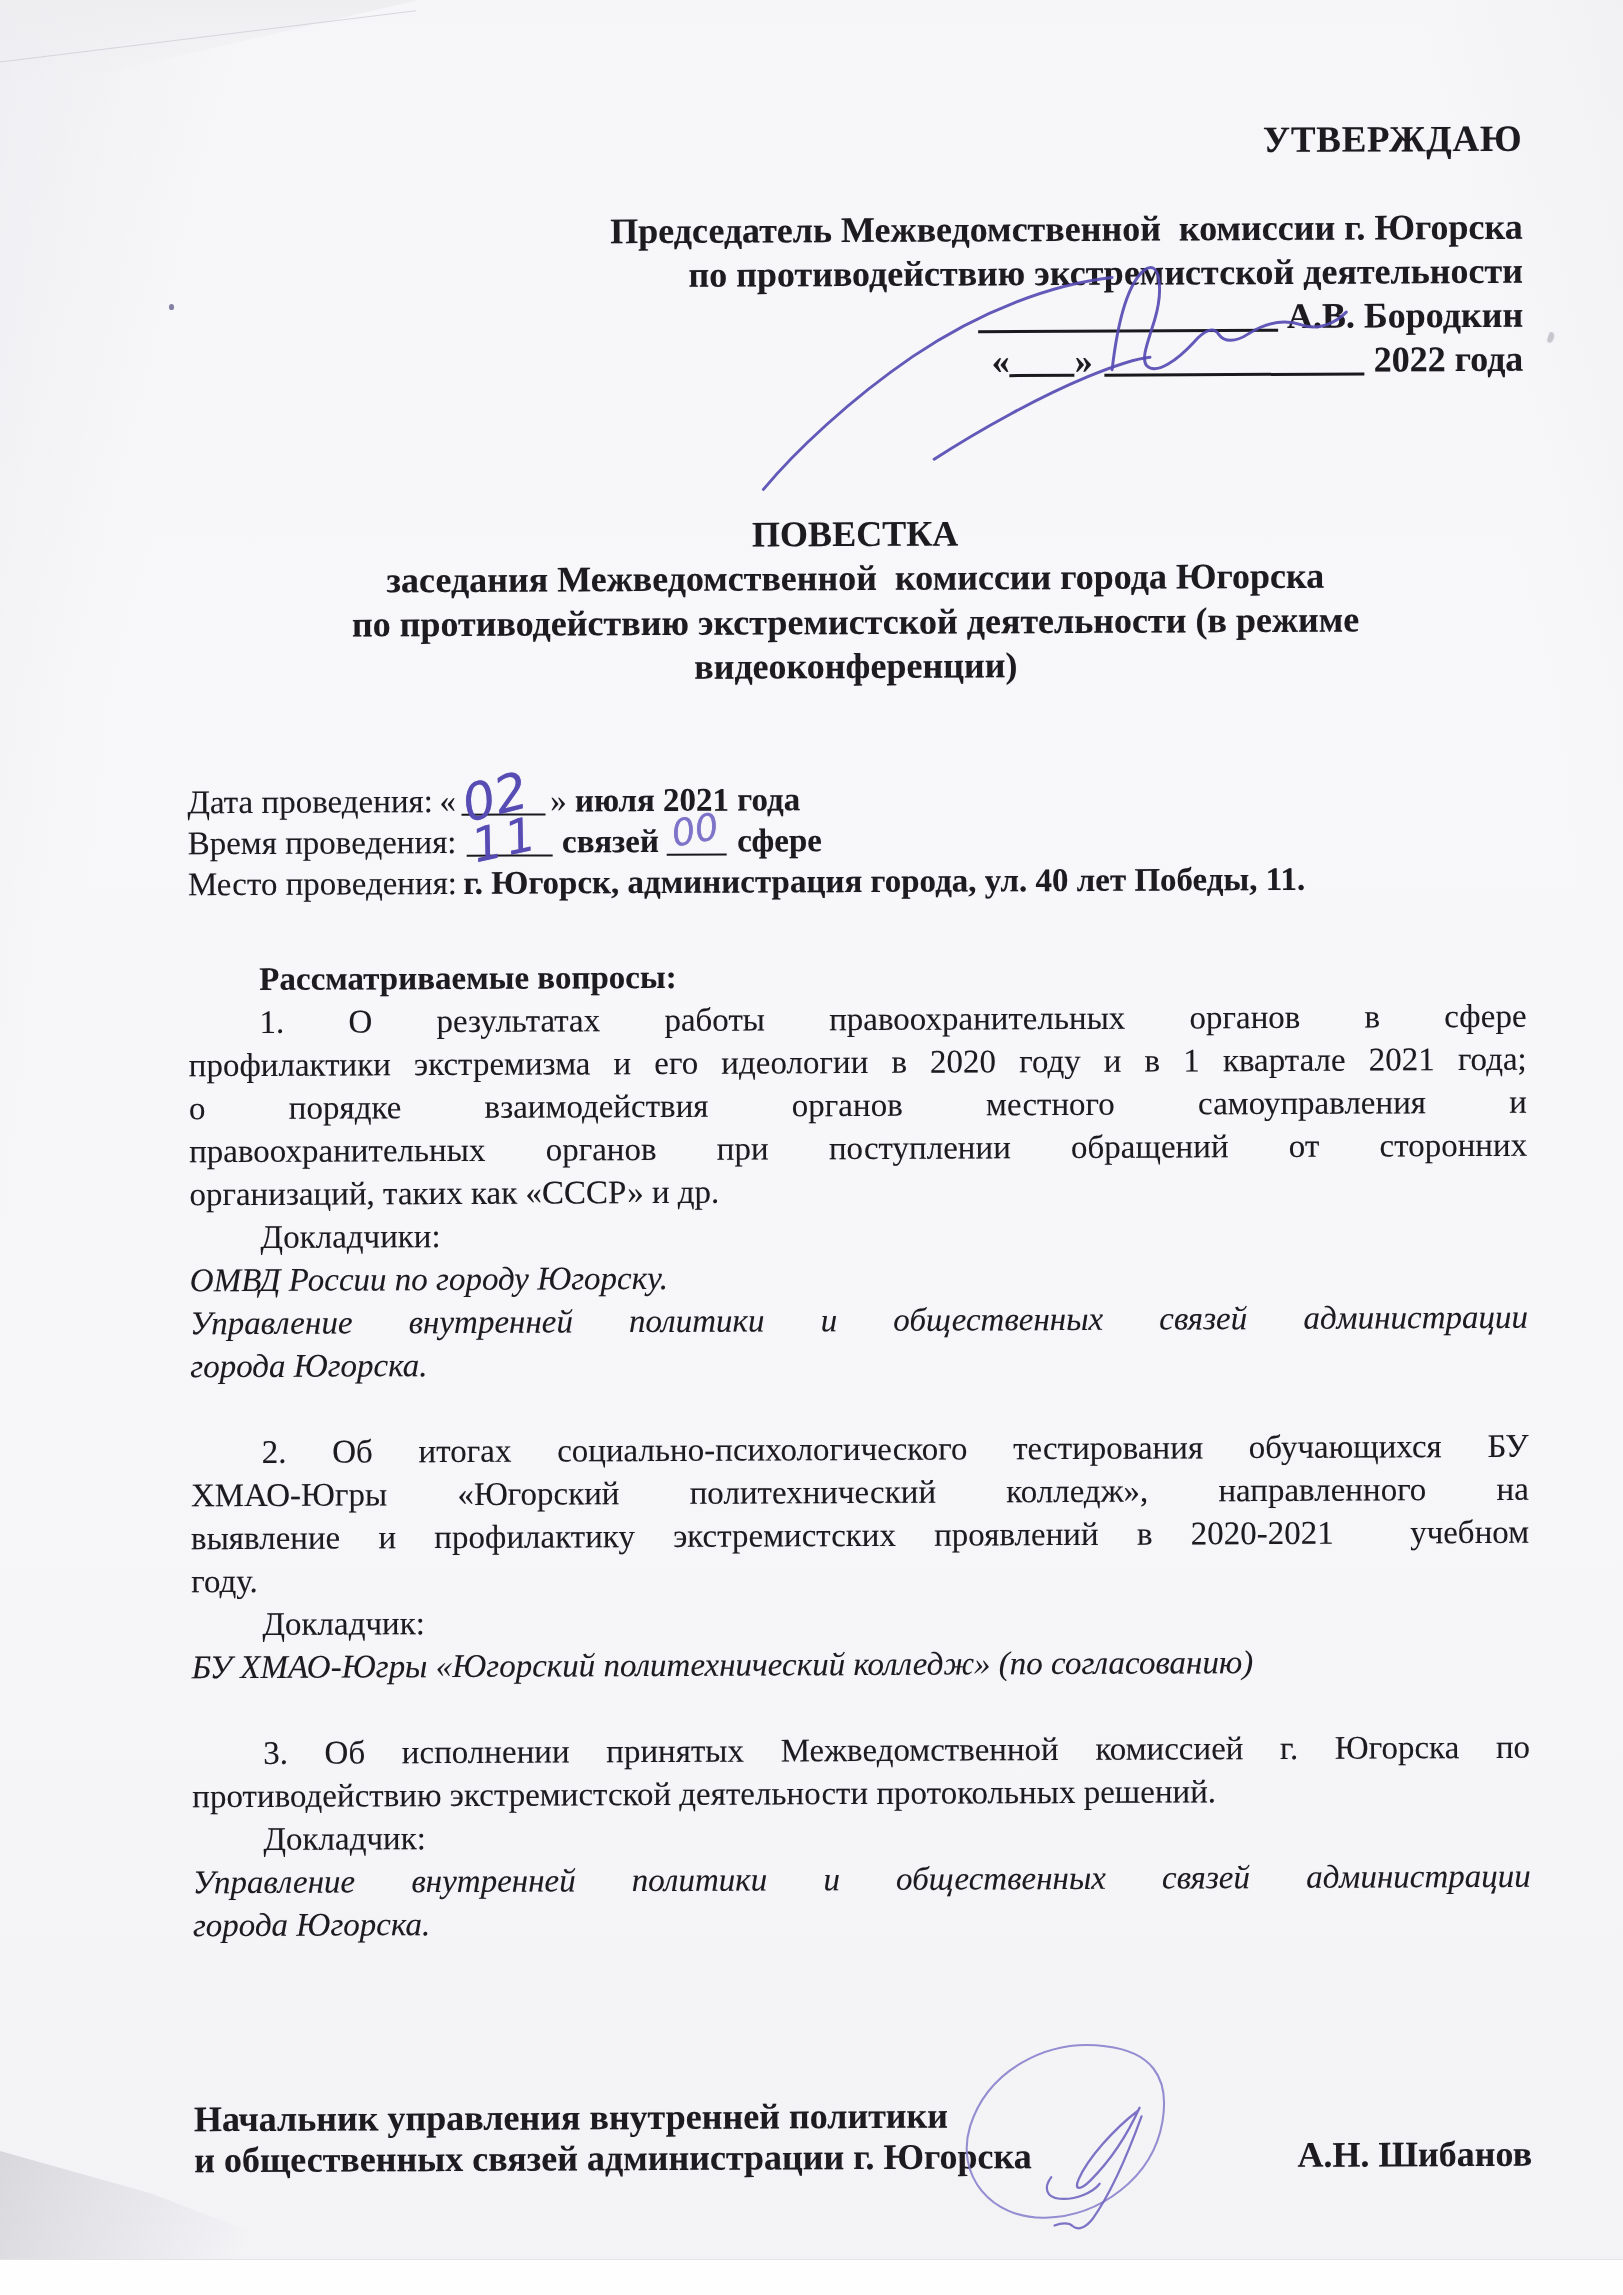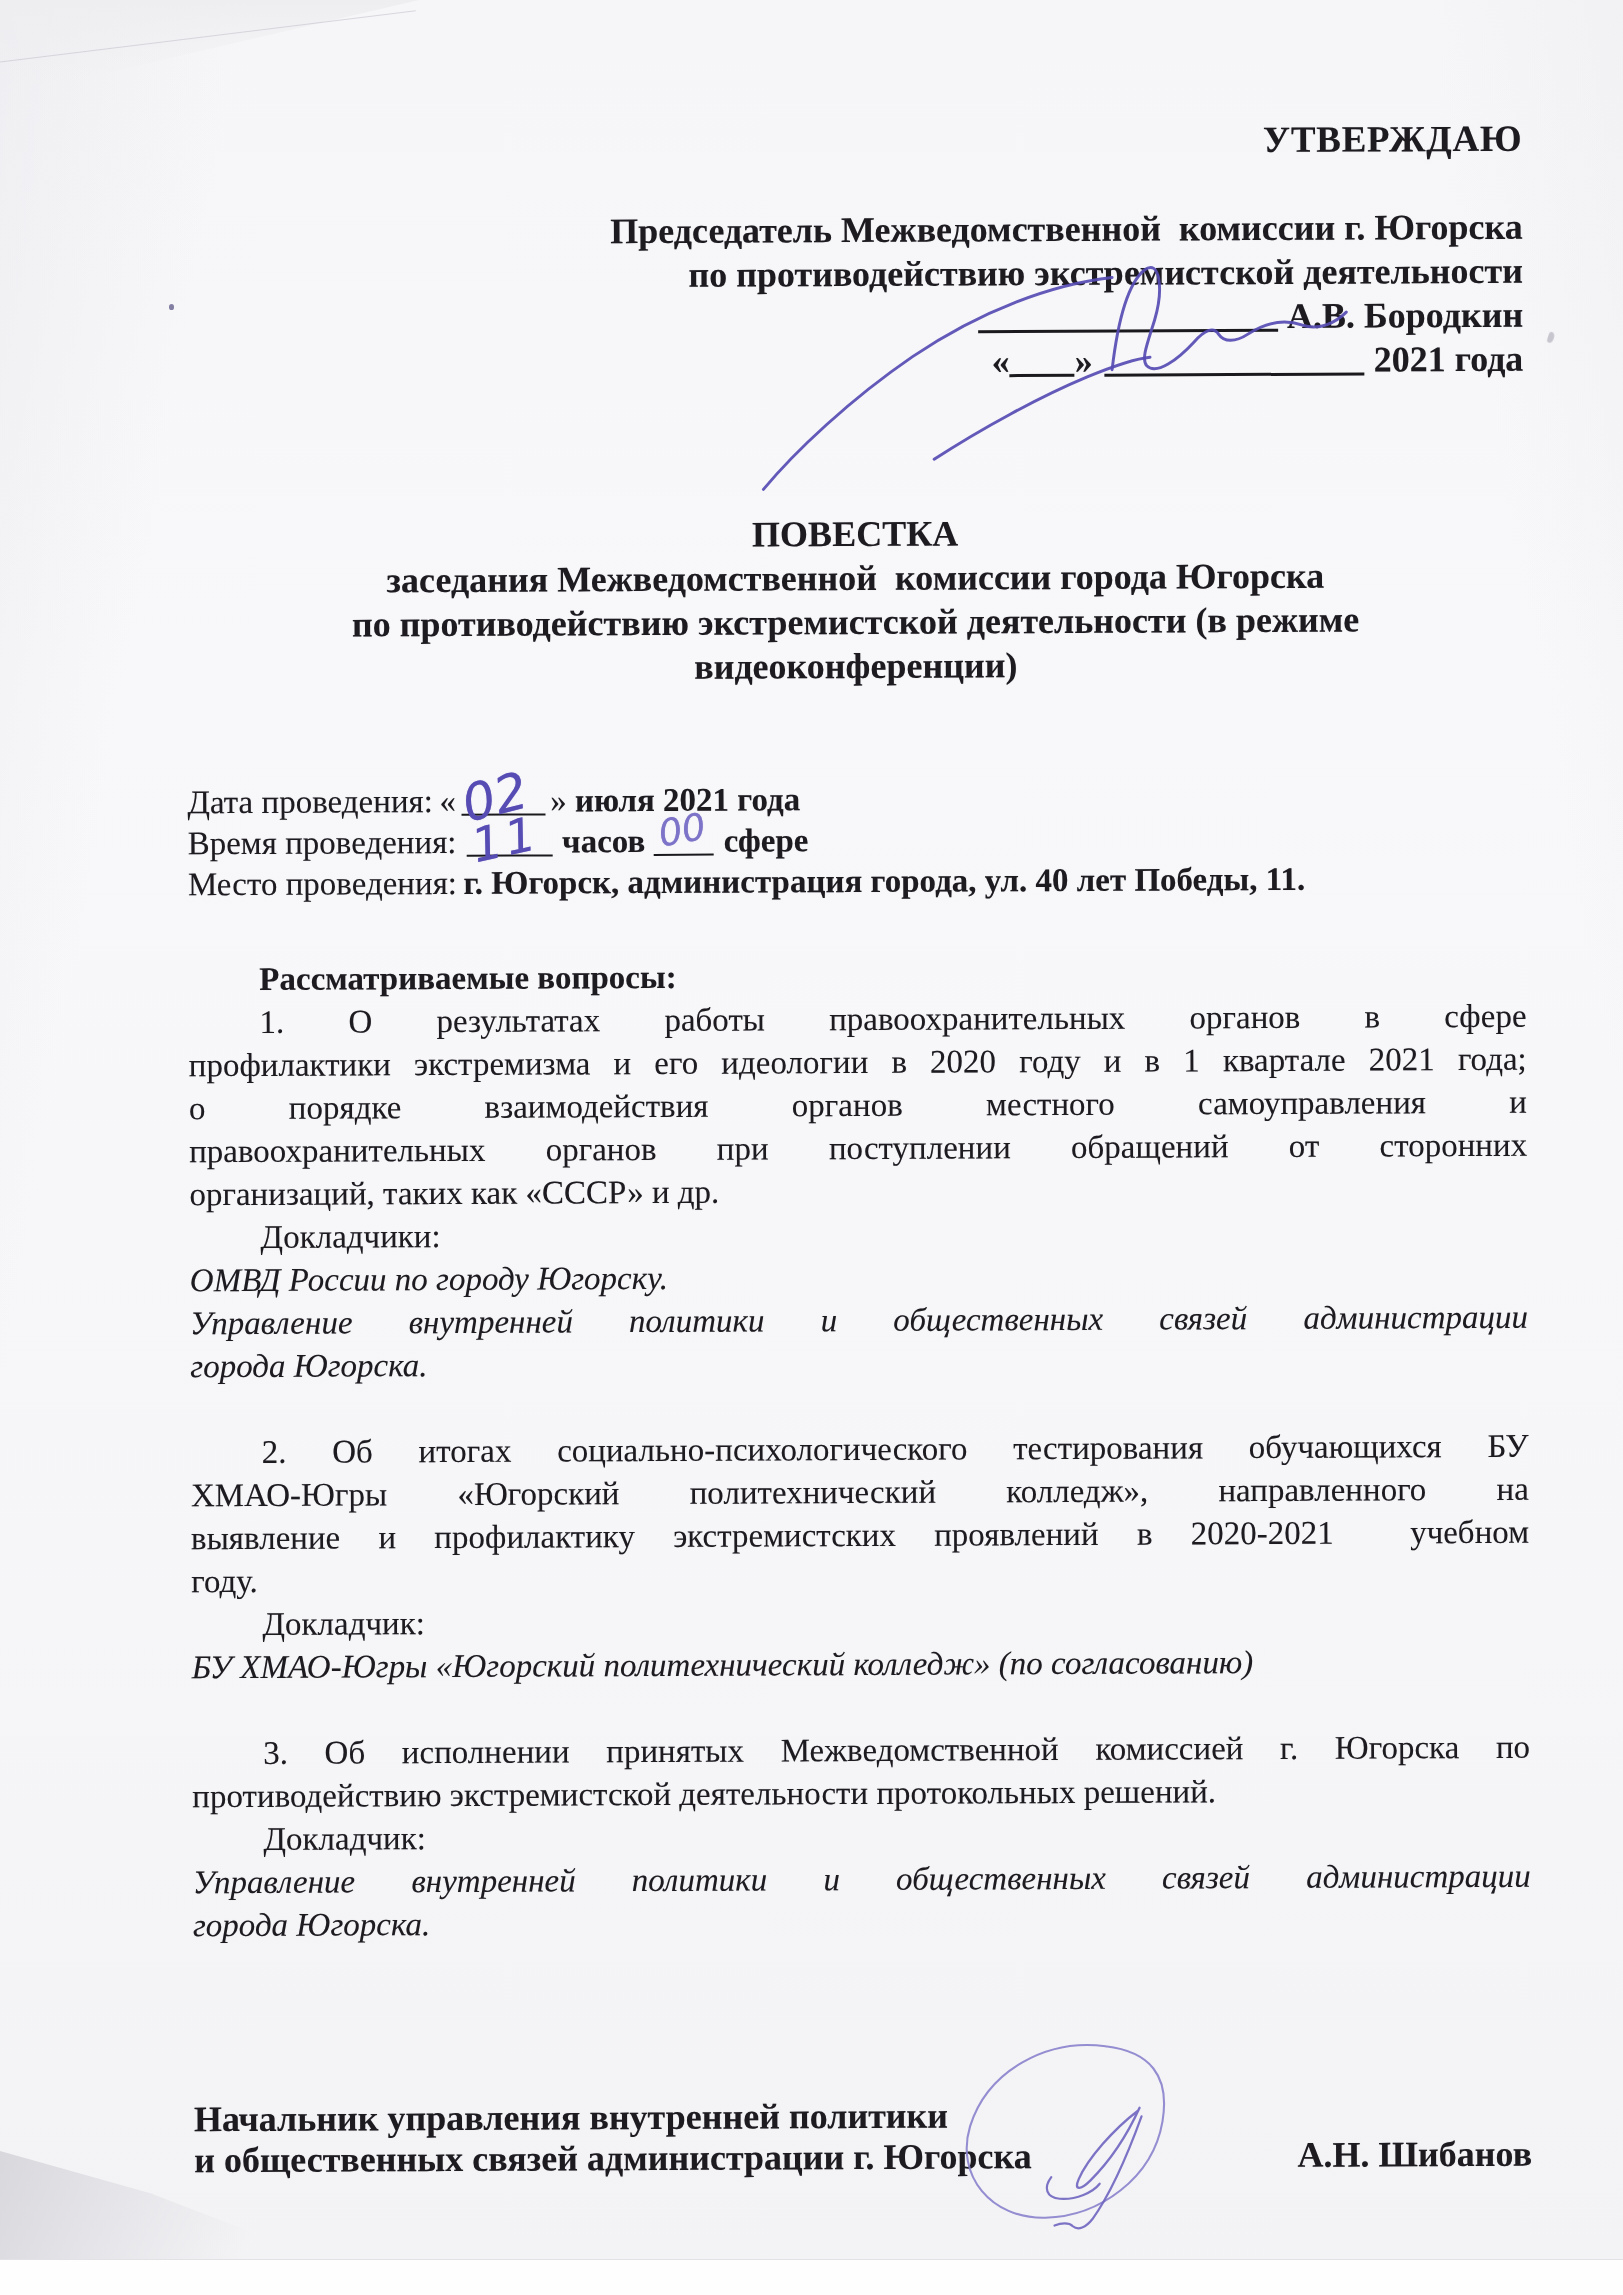--- a/index.html
+++ b/index.html
@@ -112,33 +112,33 @@
 <div class="speck-artifact"></div>
 
 <div class="content">
 
   <div class="approval">
     <div class="stamp">УТВЕРЖДАЮ</div>
     <div class="sp67"></div>
     <div>Председатель Межведомственной&nbsp; комиссии г. Югорска</div>
     <div>по противодействию экстремистской деятельности</div>
     <div><span class="blank bl-sign"></span><span>А.В. Бородкин</span></div>
-    <div><span>«</span><span class="blank bl-day"></span><span>»</span><span class="blank bl-month"></span><span>2021 года</span></div>
+    <div><span>«</span><span class="blank bl-day"></span><span>»</span><span class="blank bl-month"></span><span>2022 года</span></div>
   </div>
 
   <div class="title">
     <div>ПОВЕСТКА</div>
     <div>заседания Межведомственной&nbsp; комиссии города Югорска</div>
     <div>по противодействию экстремистской деятельности (в режиме</div>
     <div>видеоконференции)</div>
   </div>
 
   <div class="meta">
     <div><span class="lbl">Дата проведения:</span><span>«</span><span class="u u1"><span class="ink ink-day">02</span></span><span>»</span> <b>июля 2021 года</b></div>
-    <div><span class="lbl">Время проведения:</span><span class="u u2"><span class="ink ink-hours">11</span></span><b>часов</b><span class="u u3"><span class="ink ink-minutes">00</span></span><b>сфере</b></div>
+    <div><span class="lbl">Время проведения:</span><span class="u u2"><span class="ink ink-hours">11</span></span><b>связей</b><span class="u u3"><span class="ink ink-minutes">00</span></span><b>сфере</b></div>
     <div><span class="lbl">Место проведения:</span><b>г. Югорск, администрация города, ул. 40 лет Победы, 11.</b></div>
   </div>
 
   <div class="agenda">
     <div class="h ind">Рассматриваемые вопросы:</div>
 
     <div class="jl ind">1. О результатах работы правоохранительных органов в сфере</div>
     <div class="jl">профилактики экстремизма и его идеологии в 2020 году и в 1 квартале 2021 года;</div>
     <div class="jl">о порядке взаимодействия органов местного самоуправления и</div>
     <div class="jl">правоохранительных органов при поступлении обращений от сторонних</div>

